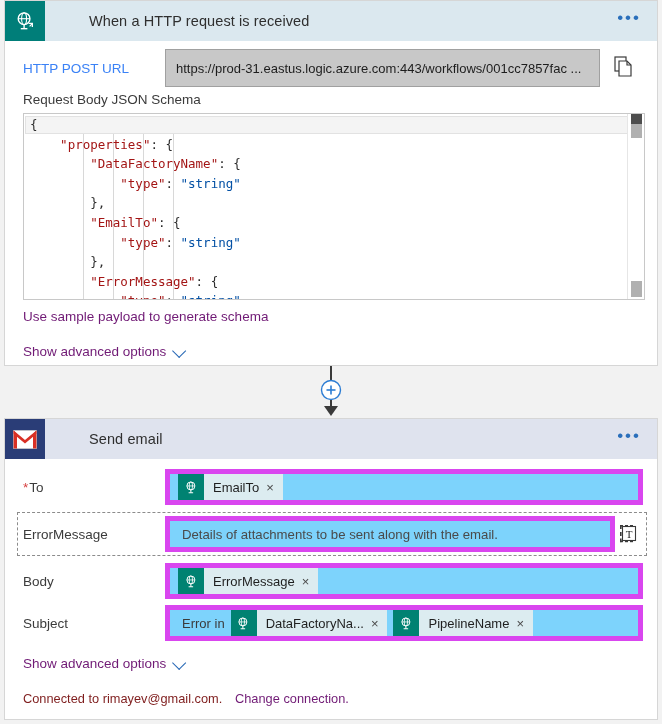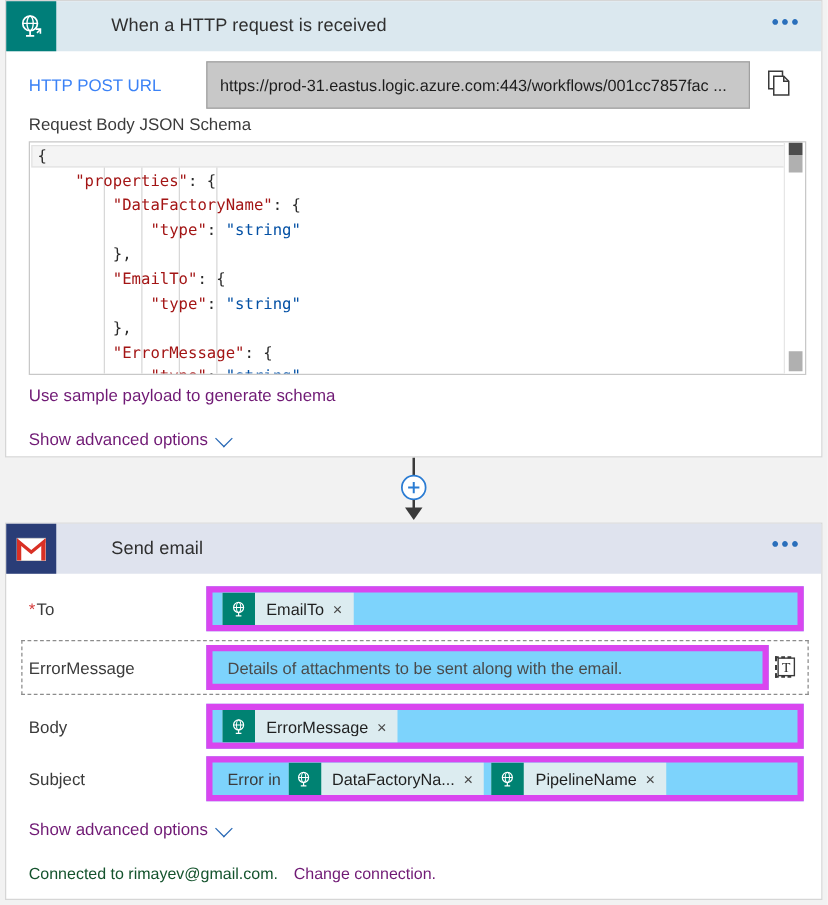--- a/index.html
+++ b/index.html
@@ -172,21 +172,21 @@
     font-size:13px;color:#1f1f1f;
     white-space:nowrap;overflow:hidden;text-overflow:ellipsis;
   }
   .chip-x{
     padding-right:9px;font-size:13px;color:#4a4a4a;cursor:pointer;
     font-family:"Liberation Sans", sans-serif;
   }
   .pretext{font-size:13px;color:#3b3b3b;padding:0 6px 0 4px;white-space:nowrap;}
 
   .footer-note{
-    position:absolute;font-size:12.8px;color:#14532d;
+    position:absolute;font-size:12.8px;color:#7f1d1d;
   }
 </style>
 </head>
 <body>
 
 <div class="page">
 
   <div class="card" style="top:0;height:366px;">
 
     <div class="card-header">

